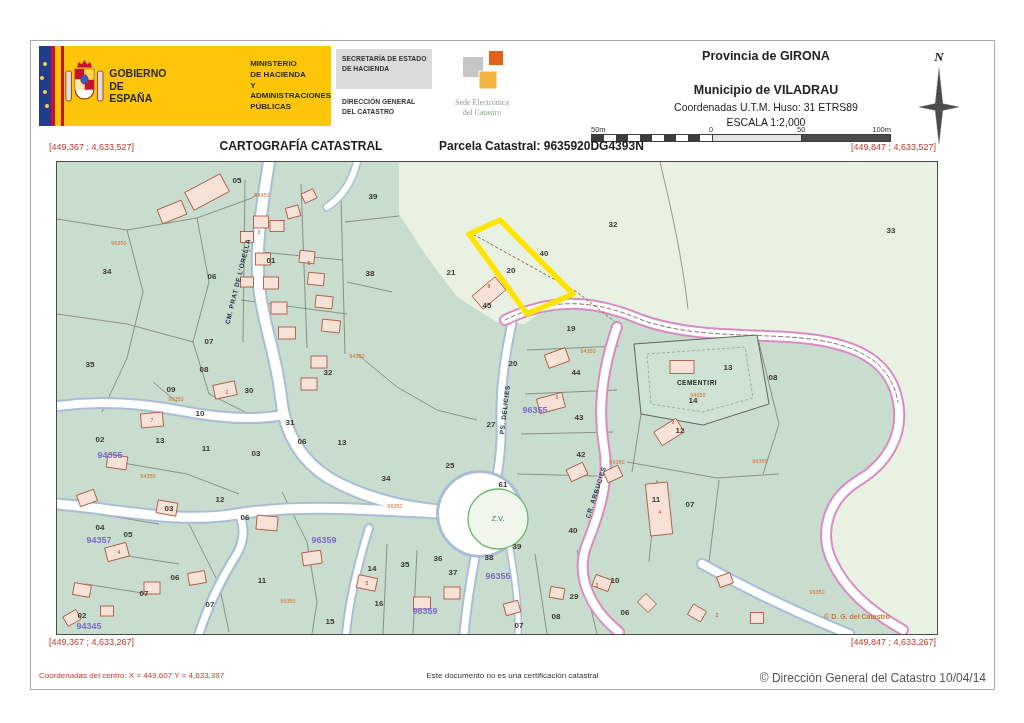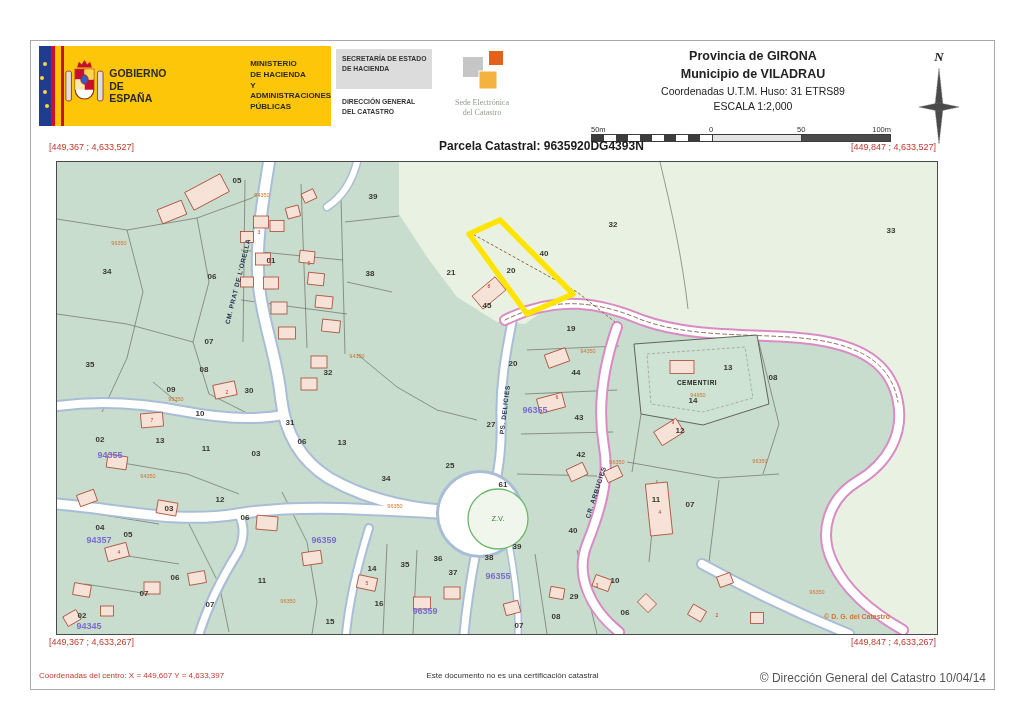--- a/index.html
+++ b/index.html
@@ -10,23 +10,23 @@
   
   .govlogo{position:absolute;left:8px;top:5px;width:292px;height:80px;background:#fdc608;display:flex;align-items:center;gap:38px;}
   .gov-left{display:flex;align-items:center;width:144px;height:100%;}
   .gov-sep{width:2px;height:100%;background:#fff;}
   .gob-text{font-weight:bold;color:#2b2b25;font-size:10.5px;line-height:1.2;margin-left:4px;}
   .min-text{font-weight:bold;color:#2b2b25;font-size:8px;line-height:1.35;padding:0 6px;width:140px;}
   .secretaria{position:absolute;left:305px;top:8px;width:96px;height:40px;background:#dcdcdc;font-size:6.8px;font-weight:bold;color:#333;padding:5px 4px 0 6px;box-sizing:border-box;line-height:1.4;}
   .direccion{position:absolute;left:311px;top:56px;width:92px;font-size:6.8px;font-weight:bold;color:#333;line-height:1.4;}
   .sede{position:absolute;left:404px;top:8px;width:94px;text-align:center;font-family:Liberation Serif, serif;}
   .sede-label{font-size:8px;color:#8d9d8d;line-height:1.25;margin-top:1px;}
-  .hdr-right{position:absolute;left:567px;top:6px;width:310px;text-align:center;}
+  .hdr-right{position:absolute;left:580px;top:6px;width:310px;text-align:center;}
   .h-prov{font-size:12.5px;font-weight:bold;margin-top:2px;}
-  .h-muni{font-size:12.5px;font-weight:bold;margin-top:4px;}
+  .h-muni{font-size:12.5px;font-weight:bold;margin-top:20px;}
   .h-coor{font-size:10.5px;margin-top:4px;}
   .h-esc{font-size:10.5px;margin-top:3px;}
   .scalebar{position:absolute;left:560px;top:84px;width:300px;height:18px;}
   .sb-labels{position:relative;height:9px;font-size:7.5px;color:#333;}
   .sb-l0{position:absolute;left:0;}
   .sb-l1{position:absolute;left:118px;}
   .sb-l2{position:absolute;left:206px;}
   .sb-l3{position:absolute;right:0;}
   .sb-bar{display:flex;height:6px;border:1px solid #3c3c3c;}
   .sb-cell{width:12.2px;height:100%;}
@@ -149,20 +149,21 @@
 
   <div class="compass">
     <div class="n">N</div>
     <svg viewBox="-30 -50 60 100" width="58" height="84">
       <path d="M0,-46 L5,0 L0,44 L-5,0 Z" fill="#4a4a4a" stroke="#777" stroke-width="0.7" stroke-dasharray="2,1.5"></path>
       <path d="M-24,0 L0,-5 L24,0 L0,5 Z" fill="#4a4a4a" stroke="#777" stroke-width="0.7" stroke-dasharray="2,1.5"></path>
     </svg>
   </div>
 
   <div class="coordtxt tl-coord">[449,367 ; 4,633,527]</div>
+  <div class="doc-title">CARTOGRAFÍA CATASTRAL</div>
   <div class="parcel-title">Parcela Catastral: 9635920DG4393N</div>
   <div class="coordtxt tr-coord">[449,847 ; 4,633,527]</div>
 
   <div class="mapframe">
     <svg id="map-svg" viewBox="0 0 880 472">
 
       <rect x="0" y="0" width="880" height="472" fill="#e9f2e2"></rect>
 
       <path fill="#c9ddcf" d="M0,0 L342,0 L342,52 L370,95 L400,135 L440,160 L468,162
            C505,132 545,141 585,158 C640,178 710,170 760,178 C812,186 835,207 841,240

